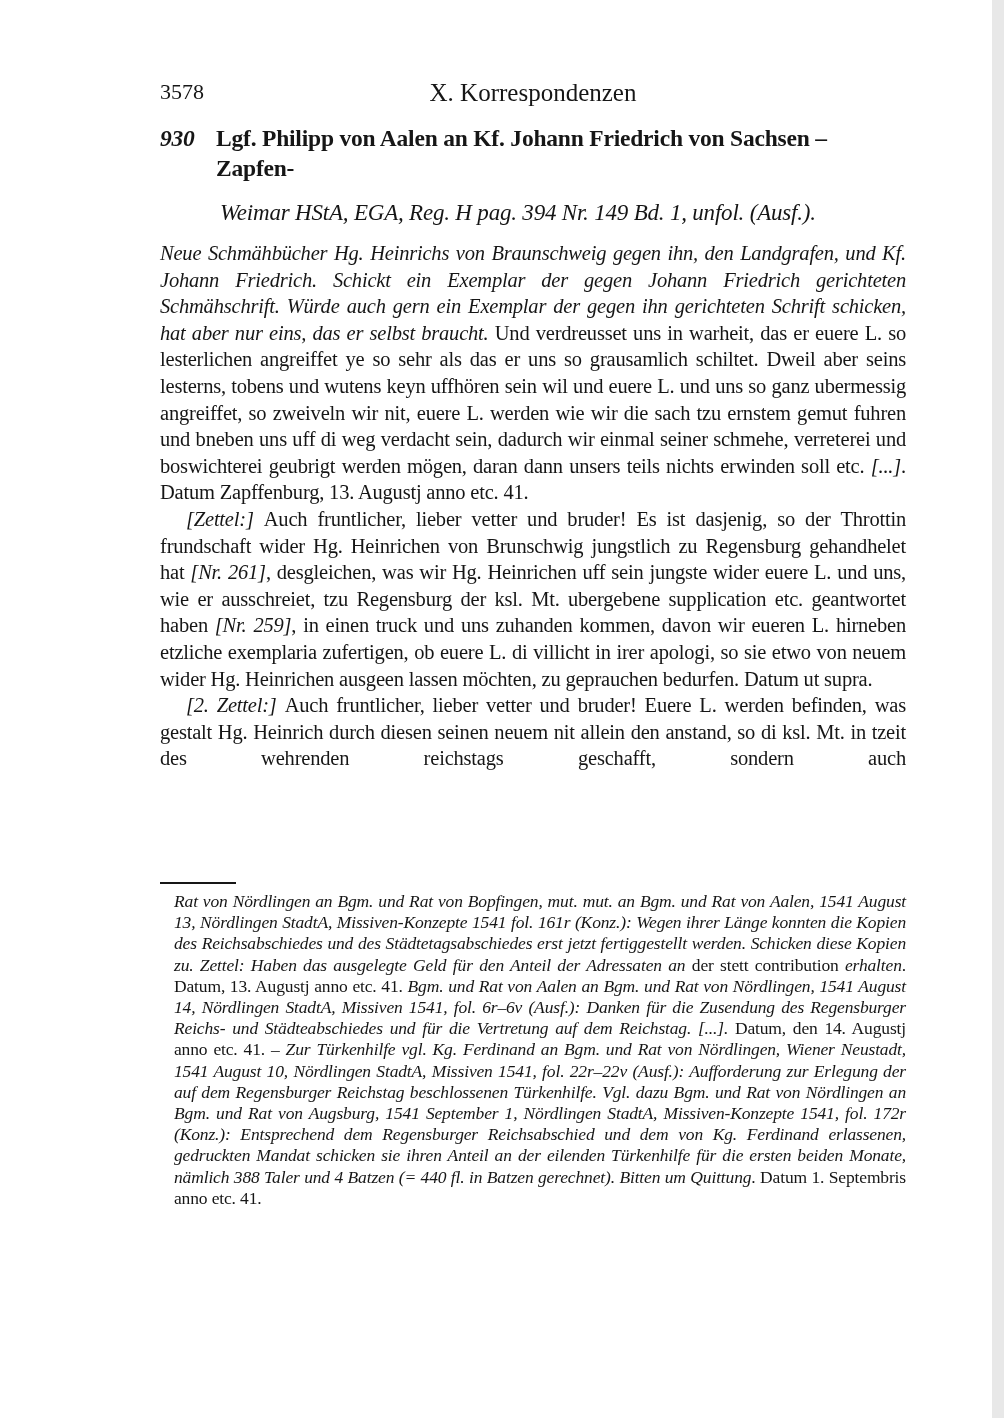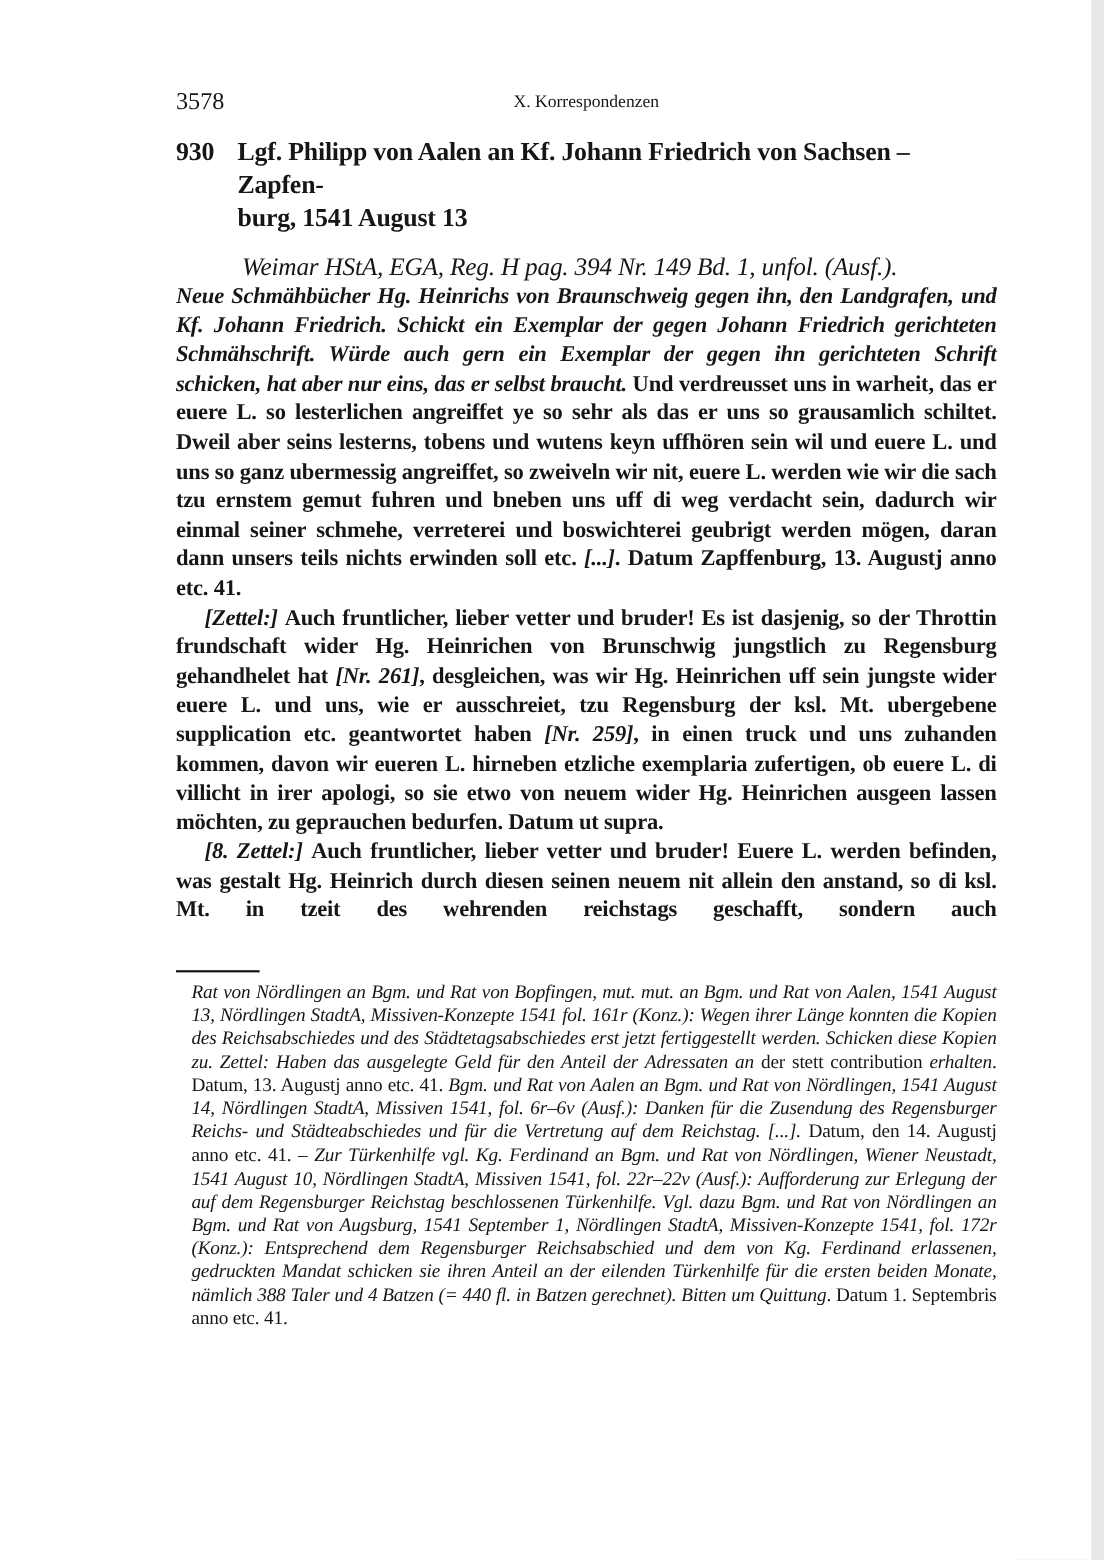--- a/index.html
+++ b/index.html
@@ -32,47 +32,48 @@
     position: absolute;
     left: 0;
     top: 0;
   }
   .running-head {
     position: absolute;
     left: 0;
     right: 0;
     top: 1px;
     text-align: center;
-    font-size: 16px;
+    font-size: 25px;
   }
   .heading {
     display: flex;
     margin-top: 15px;
     font-weight: bold;
     font-size: 23.5px;
     line-height: 30px;
     letter-spacing: -0.2px;
   }
   .entry-number {
     width: 56px;
     flex: 0 0 56px;
+    font-style: italic;
   }
   .entry-title {
     flex: 1;
   }
   .source-line {
     margin-top: 17px;
     margin-left: 60px;
     font-style: italic;
     font-size: 23px;
     line-height: 26px;
     letter-spacing: -0.2px;
   }
   .body-text {
-    font-weight: bold;
+    margin-top: 14px;
   }
   .body-text p {
     margin: 0;
     font-size: 20.5px;
     line-height: 26.6px;
     text-align: justify;
     letter-spacing: -0.2px;
   }
   .body-text p.indented {
     text-indent: 26px;
@@ -110,30 +111,29 @@
 
     <div class="header-row">
       <span class="page-number">3578</span>
       <span class="running-head">X. Korrespondenzen</span>
     </div>
 
     <div class="heading">
       <div class="entry-number">930</div>
       <div class="entry-title">
         <div>Lgf. Philipp von Aalen an Kf. Johann Friedrich von Sachsen – Zapfen-</div>
-        <div>burg, 1541 August 13</div>
       </div>
     </div>
 
     <div class="source-line">Weimar HStA, EGA, Reg. H pag. 394 Nr. 149 Bd. 1, unfol. (Ausf.).</div>
 
     <div class="body-text">
       <p><em>Neue Schmähbücher Hg. Heinrichs von Braunschweig gegen ihn, den Landgrafen, und Kf. Johann Friedrich. Schickt ein Exemplar der gegen Johann Friedrich gerichteten Schmähschrift. Würde auch gern ein Exemplar der gegen ihn gerichteten Schrift schicken, hat aber nur eins, das er selbst braucht. </em><span class="roman">Und verdreusset uns in warheit, das er euere L. so lesterlichen angreiffet ye so sehr als das er uns so grausamlich schiltet. Dweil aber seins lesterns, tobens und wutens keyn uffhören sein wil und euere L. und uns so ganz ubermessig angreiffet, so zweiveln wir nit, euere L. werden wie wir die sach tzu ernstem gemut fuhren und bneben uns uff di weg verdacht sein, dadurch wir einmal seiner schmehe, verreterei und boswichterei geubrigt werden mögen, daran dann unsers teils nichts erwinden soll etc. </span><em>[...]</em><span class="roman">. Datum Zapffenburg, 13. Augustj anno etc. 41.</span></p>
       <p class="indented"><em>[Zettel:] </em><span class="roman">Auch fruntlicher, lieber vetter und bruder! Es ist dasjenig, so der Throttin frundschaft wider Hg. Heinrichen von Brunschwig jungstlich zu Regensburg gehandhelet hat </span><em>[Nr. 261]</em><span class="roman">, desgleichen, was wir Hg. Heinrichen uff sein jungste wider euere L. und uns, wie er ausschreiet, tzu Regensburg der ksl. Mt. ubergebene supplication etc. geantwortet haben </span><em>[Nr. 259]</em><span class="roman">, in einen truck und uns zuhanden kommen, davon wir eueren L. hirneben etzliche exemplaria zufertigen, ob euere L. di villicht in irer apologi, so sie etwo von neuem wider Hg. Heinrichen ausgeen lassen möchten, zu geprauchen bedurfen. Datum ut supra.</span></p>
-      <p class="indented fill-last"><em>[8. Zettel:] </em><span class="roman">Auch fruntlicher, lieber vetter und bruder! Euere L. werden befinden, was gestalt Hg. Heinrich durch diesen seinen neuem nit allein den anstand, so di ksl. Mt. in tzeit des wehrenden reichstags geschafft, sondern auch</span></p>
+      <p class="indented fill-last"><em>[2. Zettel:] </em><span class="roman">Auch fruntlicher, lieber vetter und bruder! Euere L. werden befinden, was gestalt Hg. Heinrich durch diesen seinen neuem nit allein den anstand, so di ksl. Mt. in tzeit des wehrenden reichstags geschafft, sondern auch</span></p>
     </div>
 
     <div class="footnote-block">
       <div class="footnote-sep"></div>
       <div class="footnote-text"><em>Rat von Nördlingen an Bgm. und Rat von Bopfingen, mut. mut. an Bgm. und Rat von Aalen, 1541 August 13, Nördlingen StadtA, Missiven-Konzepte 1541 fol. 161r (Konz.): Wegen ihrer Länge konnten die Kopien des Reichsabschiedes und des Städtetagsabschiedes erst jetzt fertiggestellt werden. Schicken diese Kopien zu. Zettel: Haben das ausgelegte Geld für den Anteil der Adressaten an </em><span class="roman">der stett contribution </span><em>erhalten</em><span class="roman">. Datum, 13. Augustj anno etc. 41. </span><em>Bgm. und Rat von Aalen an Bgm. und Rat von Nördlingen, 1541 August 14, Nördlingen StadtA, Missiven 1541, fol. 6r–6v (Ausf.): Danken für die Zusendung des Regensburger Reichs- und Städteabschiedes und für die Vertretung auf dem Reichstag. [...]. </em><span class="roman">Datum, den 14. Augustj anno etc. 41. – </span><em>Zur Türkenhilfe vgl. Kg. Ferdinand an Bgm. und Rat von Nördlingen, Wiener Neustadt, 1541 August 10, Nördlingen StadtA, Missiven 1541, fol. 22r–22v (Ausf.): Aufforderung zur Erlegung der auf dem Regensburger Reichstag beschlossenen Türkenhilfe. Vgl. dazu Bgm. und Rat von Nördlingen an Bgm. und Rat von Augsburg, 1541 September 1, Nördlingen StadtA, Missiven-Konzepte 1541, fol. 172r (Konz.): Entsprechend dem Regensburger Reichsabschied und dem von Kg. Ferdinand erlassenen, gedruckten Mandat schicken sie ihren Anteil an der eilenden Türkenhilfe für die ersten beiden Monate, nämlich 388 Taler und 4 Batzen (= 440 fl. in Batzen gerechnet). Bitten um Quittung</em><span class="roman">. Datum 1. Septembris anno etc. 41.</span></div>
     </div>
 
   </div>
 </div>
 

